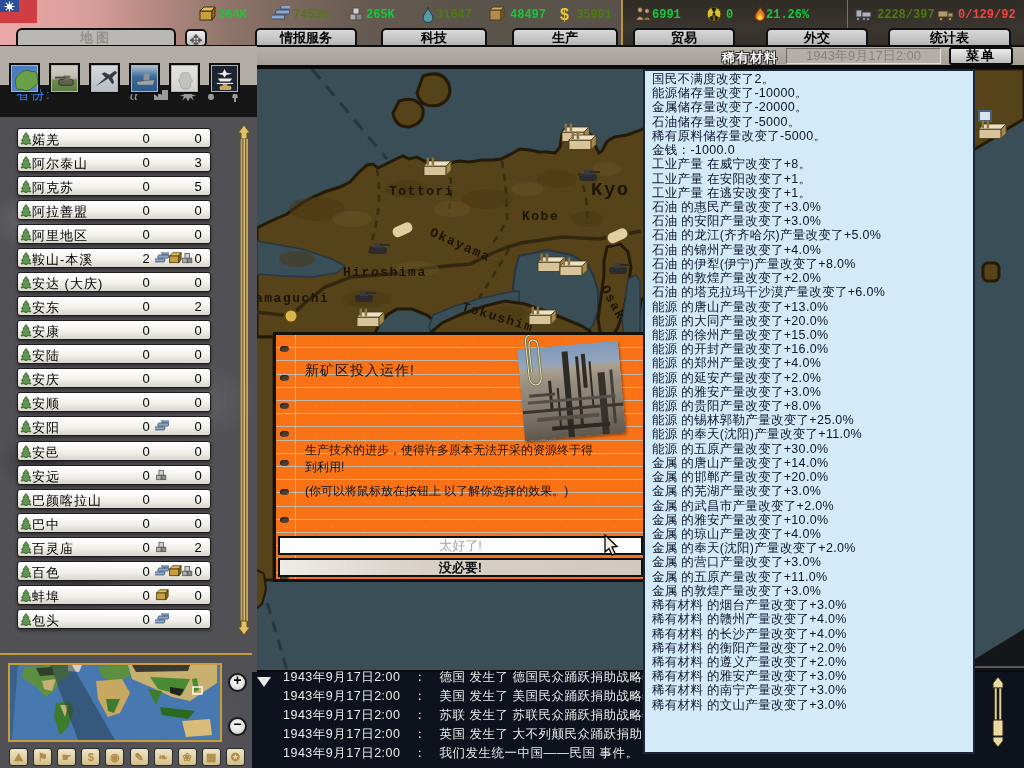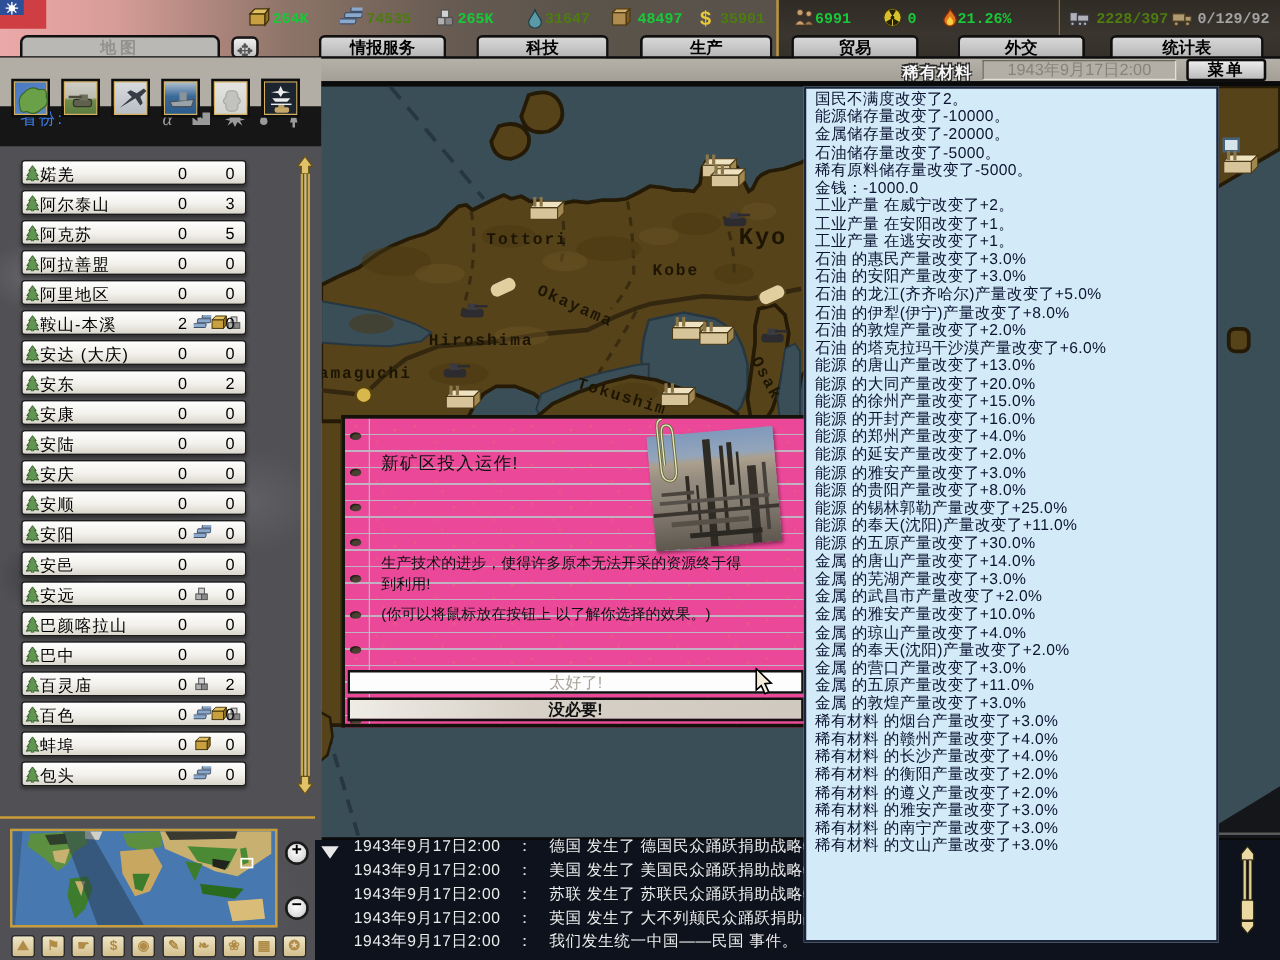--- a/index.html
+++ b/index.html
@@ -3,21 +3,21 @@
 <style>
 *{margin:0;padding:0;box-sizing:border-box}
 html,body{width:1024px;height:768px;overflow:hidden;background:#000;font-family:"Liberation Sans",sans-serif}
 #root{position:relative;width:1024px;height:768px;background:#0d121c}
 .abs{position:absolute}
 
 #topbar{left:0;top:0;width:1024px;height:46px;background:linear-gradient(90deg,#eba8a8 0px,#d89d98 90px,#8d7468 230px,#675b52 360px,#5b544b 460px,#58524a 640px,#5f574d 820px,#584f46 1024px)}
 #flag{left:0;top:0;width:37px;height:23px;background:#cf3e42}
 #flag .canton{position:absolute;left:0;top:0;width:19px;height:12px;background:#2c4f97}
 .res{top:8px;height:16px;font:bold 12px "Liberation Mono",monospace;letter-spacing:0px;white-space:nowrap}
-.g{color:#18c838}.r{color:#4d7c0f}.y{color:#a3a3a3}
+.g{color:#18c838}.r{color:#4d7c0f}.y{color:#ef4444}
 .ricon{top:6px}
 
 .tab{top:28px;height:19px;background:linear-gradient(#d8d8d8,#c2c2c2 60%,#b0b0b0);border:2px solid #101010;border-bottom:none;border-radius:5px 5px 0 0;color:#000;font:bold 13px "Liberation Sans",sans-serif;text-align:center;line-height:16px}
 #tabmap{left:16px;top:28px;width:160px;height:19px;background:#b9b8b5;border:2px solid #101010;border-bottom:none;border-radius:6px 6px 0 0;color:#91918f;font:bold 13px "Liberation Sans",sans-serif;text-align:center;line-height:16px;letter-spacing:3px}
 #panbtn{left:185px;top:29px;width:22px;height:18px;background:linear-gradient(#efefef,#c2c2c2);border:2px solid #181818;border-radius:5px;color:#555;text-align:center}
 #tabline{left:0;top:45px;width:1024px;height:2px;background:#0d0d0d}
 
 #ctrl{left:0;top:47px;width:1024px;height:18px;background:linear-gradient(#b5b1a9,#a39f97)}
 #pause{left:722px;top:49px;color:#f5f5f5;font:bold 13px "Liberation Sans",sans-serif;letter-spacing:1px;text-shadow:1px 1px 0 #2a2a2a,-1px -1px 0 #2a2a2a,1px -1px 0 #2a2a2a,-1px 1px 0 #2a2a2a}
 #datebox{left:786px;top:48px;width:155px;height:16px;background:#b3afa7;border-top:1px solid #6e6a62;border-left:1px solid #6e6a62;border-right:1px solid #e4e0d8;border-bottom:1px solid #e4e0d8;color:#87837b;font:13px "Liberation Sans",sans-serif;text-align:center;line-height:14px}
@@ -30,38 +30,38 @@
  radial-gradient(80px 60px at 200px 300px,#606064 0%,transparent 70%),
  radial-gradient(70px 50px at 80px 480px,#3c3c40 0%,transparent 70%),
  radial-gradient(90px 70px at 180px 620px,#5a5a5e 0%,transparent 70%),
  radial-gradient(60px 45px at 40px 360px,#3a3a3e 0%,transparent 70%),
  #515155}
 .tool{top:63px;width:31px;height:31px;border:2px solid #0e0e0e;box-shadow:inset 0 0 0 1px #d4b060}
 #goldline1{left:0;top:99px;width:252px;height:2px;background:#c89c38}
 #provbar{left:0;top:85px;width:257px;height:32px;background:#161616;color:#3b82f6;font:13px "Liberation Sans",sans-serif;line-height:20px}
 #provbar span.t{position:absolute;left:16px;letter-spacing:2px}
 
-.row{left:17px;width:180px;height:20px;background:linear-gradient(#ffffff,#f2f1ec 55%,#d9d6cc);border:1px solid #1c1c1c;border-radius:3px;box-shadow:0 2px 3px rgba(10,10,10,.45);font:13px "Liberation Sans",sans-serif;color:#000}
+.row{left:17px;width:194px;height:20px;background:linear-gradient(#ffffff,#f2f1ec 55%,#d9d6cc);border:1px solid #1c1c1c;border-radius:3px;box-shadow:0 2px 3px rgba(10,10,10,.45);font:13px "Liberation Sans",sans-serif;color:#000}
 .row .nm{position:absolute;left:14px;top:2px;letter-spacing:1px}
 .row .n1{position:absolute;left:113px;top:2px;width:30px;text-align:center}
 .row .n2{position:absolute;right:3px;top:2px;width:18px;text-align:center}
 .row .ic{position:absolute;left:137px;top:3px;height:13px}
 .leaf{position:absolute;left:2px;top:3px;width:12px;height:13px}
 
 #sscroll{left:237px;top:125px;width:14px;height:510px}
 
 #goldline2{left:0;top:653px;width:252px;height:2px;background:#c89c38}
 #minimap{left:8px;top:663px;width:214px;height:79px;border:2px solid #c89c38;background:#4a7cb4}
 .zoombtn{left:228px;width:19px;height:19px;border-radius:50%;background:radial-gradient(circle at 45% 40%,#ffffff,#e2e2e2 55%,#b8b8b8);border:2px solid #1a1a1a;color:#000;font:bold 14px "Liberation Mono",monospace;text-align:center;line-height:13px}
 .mbtn{top:748px;width:19px;height:18px;background:linear-gradient(#efe6c6,#d3bf8e);border:1px solid #2a2a2a;border-radius:3px;color:#b08c48;font:bold 11px "Liberation Sans",sans-serif;text-align:center;line-height:16px}
 
 #map{left:252px;top:65px;width:772px;height:607px;background:#0a0a0a}
 #mapsvg{position:absolute;left:5px;top:4px}
 
-#dialog{left:273px;top:332px;width:372px;height:250px;background:#ec4899;border:3px solid #15120c;border-right:none;overflow:hidden}
+#dialog{left:273px;top:332px;width:372px;height:250px;background:#f97316;border:3px solid #15120c;border-right:none;overflow:hidden}
 #paperlines{position:absolute;left:0;top:0;width:372px;height:250px;background:radial-gradient(2px 2px at 9px 6px,rgba(205,160,70,.5),rgba(205,160,70,0) 70%),radial-gradient(2px 2px at 25px 19px,rgba(205,160,70,.45),rgba(205,160,70,0) 70%),radial-gradient(3px 2px at 40px 9px,rgba(210,170,80,.4),rgba(210,170,80,0) 70%),radial-gradient(2px 2px at 31px 27px,rgba(205,160,70,.45),rgba(205,160,70,0) 70%),repeating-linear-gradient(#0000 0px,#0000 12.2px,#b9c6c8 12.2px,#b9c6c8 13.2px);background-size:47px 31px,47px 31px,47px 31px,47px 31px,auto;opacity:.85}
 #margin{position:absolute;left:19px;top:0;width:1px;height:250px;background:#b4bdba}
 .hole{position:absolute;left:4px;width:9px;height:6px;background:#4a4034;border-radius:50%;box-shadow:inset 1px 1px 1px #241c10}
 #dtitle{position:absolute;left:29px;top:27px;font:14px "Liberation Sans",sans-serif;color:#111;letter-spacing:1px}
 #dbody{position:absolute;left:29px;top:107px;width:330px;font:12px "Liberation Sans",sans-serif;color:#111;line-height:17px}
 #dnote{position:absolute;left:29px;top:148px;width:340px;font:12px "Liberation Sans",sans-serif;color:#111}
 #photo{position:absolute;left:245px;top:10px;width:101px;height:92px;transform:rotate(-5deg);background:linear-gradient(#8099bb 0%,#93a5bb 20%,#ab9f8d 26%,#968d80 40%,#8d8478 55%,#7a7268 75%,#5e574e 100%);box-shadow:1px 2px 3px #0006;overflow:hidden}
 #photo i{position:absolute;background:#2e2a24}
 .btn{position:absolute;left:2px;width:365px;height:19px;border:2px solid #111;font:bold 13px "Liberation Sans",sans-serif;text-align:center;line-height:15px}
 #btn1{top:201px;background:#fdfdfd;color:#a8a49a;font-weight:normal}
@@ -691,41 +691,43 @@
 <div class="btn" id="btn1">太好了!</div>
 </div>
 
 <div class="abs" id="rpanel">
       <div>国民不满度改变了2。</div>
       <div>能源储存量改变了-10000。</div>
       <div>金属储存量改变了-20000。</div>
       <div>石油储存量改变了-5000。</div>
       <div>稀有原料储存量改变了-5000。</div>
       <div>金钱：-1000.0</div>
-      <div>工业产量 在威宁改变了+2。</div>
+      <div>工业产量 在威宁改变了+8。</div>
       <div>工业产量 在安阳改变了+1。</div>
       <div>工业产量 在逃安改变了+1。</div>
       <div>石油 的惠民产量改变了+3.0%</div>
       <div>石油 的安阳产量改变了+3.0%</div>
       <div>石油 的龙江(齐齐哈尔)产量改变了+5.0%</div>
+      <div>石油 的锦州产量改变了+4.0%</div>
       <div>石油 的伊犁(伊宁)产量改变了+8.0%</div>
       <div>石油 的敦煌产量改变了+2.0%</div>
       <div>石油 的塔克拉玛干沙漠产量改变了+6.0%</div>
       <div>能源 的唐山产量改变了+13.0%</div>
       <div>能源 的大同产量改变了+20.0%</div>
       <div>能源 的徐州产量改变了+15.0%</div>
       <div>能源 的开封产量改变了+16.0%</div>
       <div>能源 的郑州产量改变了+4.0%</div>
       <div>能源 的延安产量改变了+2.0%</div>
       <div>能源 的雅安产量改变了+3.0%</div>
       <div>能源 的贵阳产量改变了+8.0%</div>
       <div>能源 的锡林郭勒产量改变了+25.0%</div>
       <div>能源 的奉天(沈阳)产量改变了+11.0%</div>
       <div>能源 的五原产量改变了+30.0%</div>
       <div>金属 的唐山产量改变了+14.0%</div>
+      <div>金属 的邯郸产量改变了+20.0%</div>
       <div>金属 的芜湖产量改变了+3.0%</div>
       <div>金属 的武昌市产量改变了+2.0%</div>
       <div>金属 的雅安产量改变了+10.0%</div>
       <div>金属 的琼山产量改变了+4.0%</div>
       <div>金属 的奉天(沈阳)产量改变了+2.0%</div>
       <div>金属 的营口产量改变了+3.0%</div>
       <div>金属 的五原产量改变了+11.0%</div>
       <div>金属 的敦煌产量改变了+3.0%</div>
       <div>稀有材料 的烟台产量改变了+3.0%</div>
       <div>稀有材料 的赣州产量改变了+4.0%</div>

